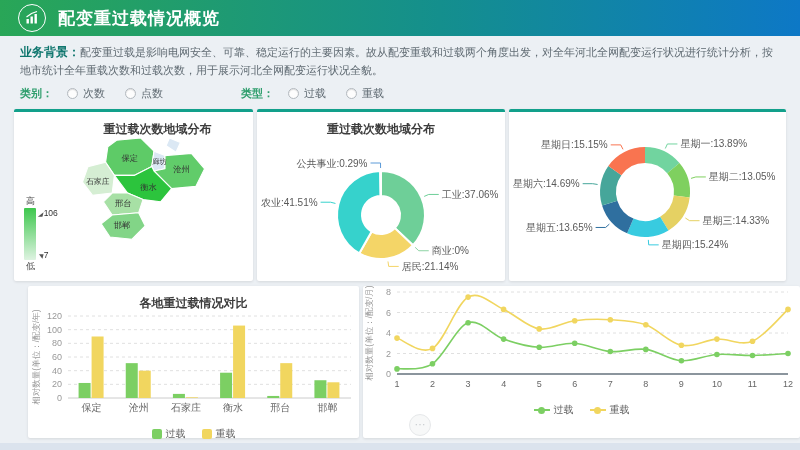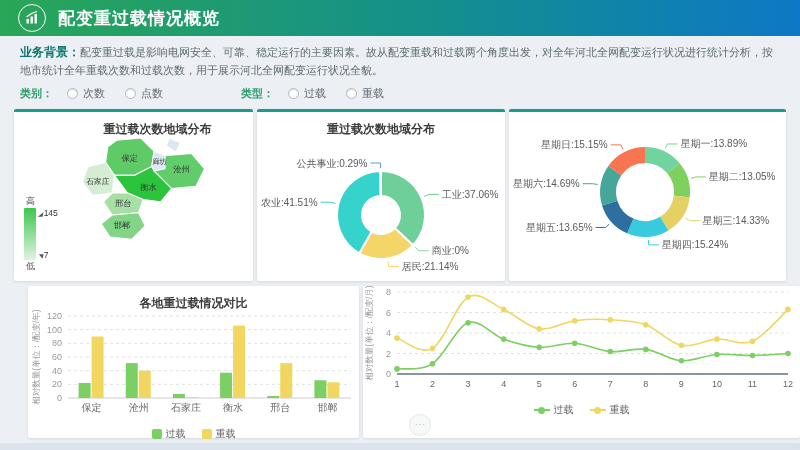--- a/index.html
+++ b/index.html
@@ -122,21 +122,21 @@
             <text x="52" y="62">邢台</text>
             <text x="51" y="82">邯郸</text>
           </g>
         </svg>
       </div>
       <div class="vmap">
         <div class="vm-high">高</div>
         <div class="vm-row">
           <div class="vm-bar"></div>
           <div class="vm-ticks">
-            <span><i class="vm-tri">◢</i><span>145</span></span>
+            <span><i class="vm-tri">◢</i><span>106</span></span>
             <span><i class="vm-tri">◥</i><span>7</span></span>
           </div>
         </div>
         <div class="vm-low">低</div>
       </div>
     </div>
 
     <div class="panel p-donut1">
       <div class="p-title">重过载次数地域分布</div>
       <svg id="donut-industry" width="248" height="146" viewBox="0 0 248 146">

